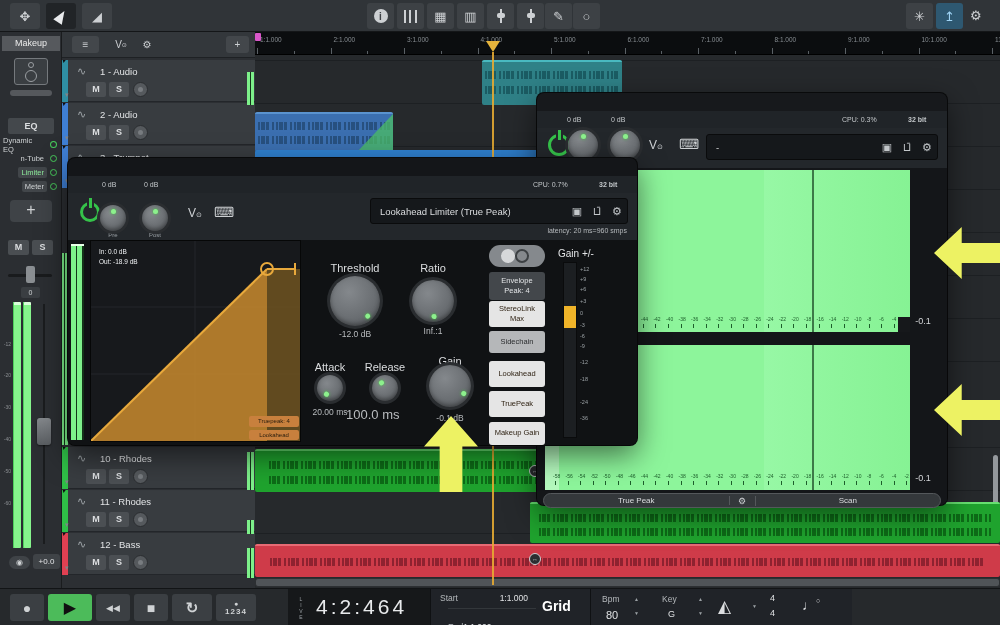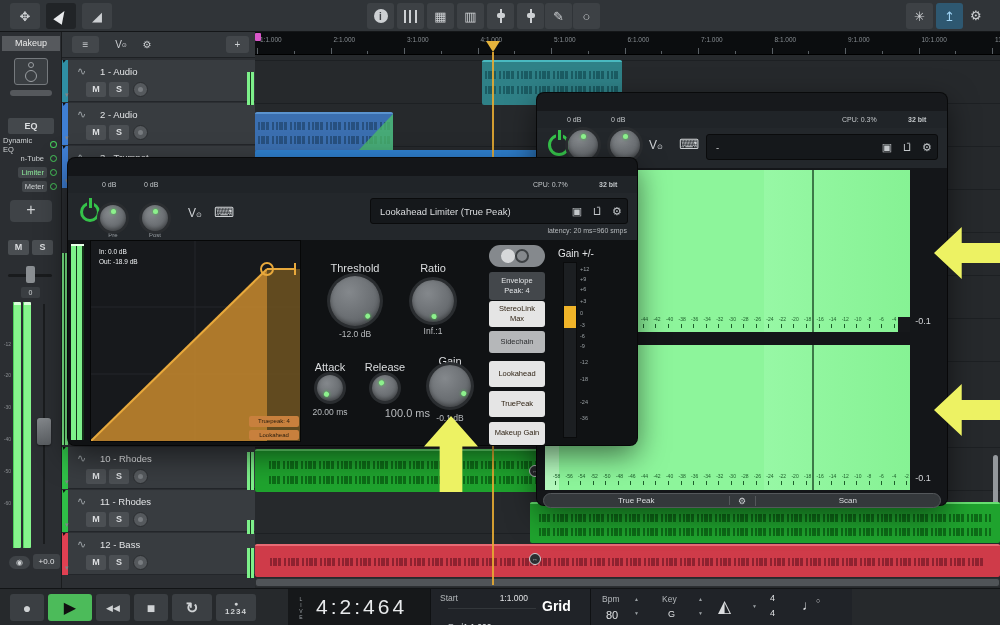--- a/index.html
+++ b/index.html
@@ -584,21 +584,21 @@
           <div class="abs" style="position: absolute; left: 320px; top: 86px; width: 90px; text-align: center; font-size: 8.5px; color: rgb(185, 188, 191);">Inf.:1</div>
           <div class="abs" style="position: absolute; left: 217px; top: 121px; width: 90px; text-align: center; font-size: 11px; color: rgb(220, 222, 224);">Attack</div>
           <div class="knob" style="left: 249px; top: 135px; width: 26px; height: 26px;">
             <span class="kdot" style="transform: rotate(215deg) translateY(-7px);"></span>
           </div>
           <div class="abs" style="position: absolute; left: 217px; top: 167px; width: 90px; text-align: center; font-size: 8.5px; color: rgb(185, 188, 191);">20.00 ms</div>
           <div class="abs" style="position: absolute; left: 272px; top: 121px; width: 90px; text-align: center; font-size: 11px; color: rgb(220, 222, 224);">Release</div>
           <div class="knob" style="left: 304px; top: 135px; width: 26px; height: 26px;">
             <span class="kdot" style="transform: rotate(325deg) translateY(-7px);"></span>
           </div>
-          <div class="abs" style="position: absolute; left: 272px; top: 167px; width: 90px; text-align: right; font-size: 11px; color: rgb(185, 188, 191);">100.0 ms</div>
+          <div class="abs" style="position: absolute; left: 278px; top: 167px; width: 90px; text-align: left; font-size: 13px; color: rgb(185, 188, 191);">100.0 ms</div>
           <div class="abs" style="position: absolute; left: 337px; top: 115px; width: 90px; text-align: center; font-size: 11px; color: rgb(220, 222, 224);">Gain</div>
           <div class="knob" style="left: 361px; top: 125px; width: 42px; height: 42px;">
             <span class="kdot" style="transform: rotate(118deg) translateY(-15px);"></span>
           </div>
           <div class="abs" style="position: absolute; left: 337px; top: 173px; width: 90px; text-align: center; font-size: 8.5px; color: rgb(185, 188, 191);">-0.1 dB</div>
         </div>
       <div id="lim-side" style="position: absolute; left: 0px; top: 0px; width: 569px; height: 205px;">
           <div class="abs" style="position: absolute; left: 421px; top: 5px; width: 56px; height: 22px; background: rgb(133, 137, 141); border-radius: 11px;">
             <span style="position:absolute;left:12px;top:4px;width:14px;height:14px;border-radius:50%;background:#d6d8da"></span>
             <span style="position:absolute;left:26px;top:4px;width:14px;height:14px;border-radius:50%;border:2px solid #3c4043"></span>

